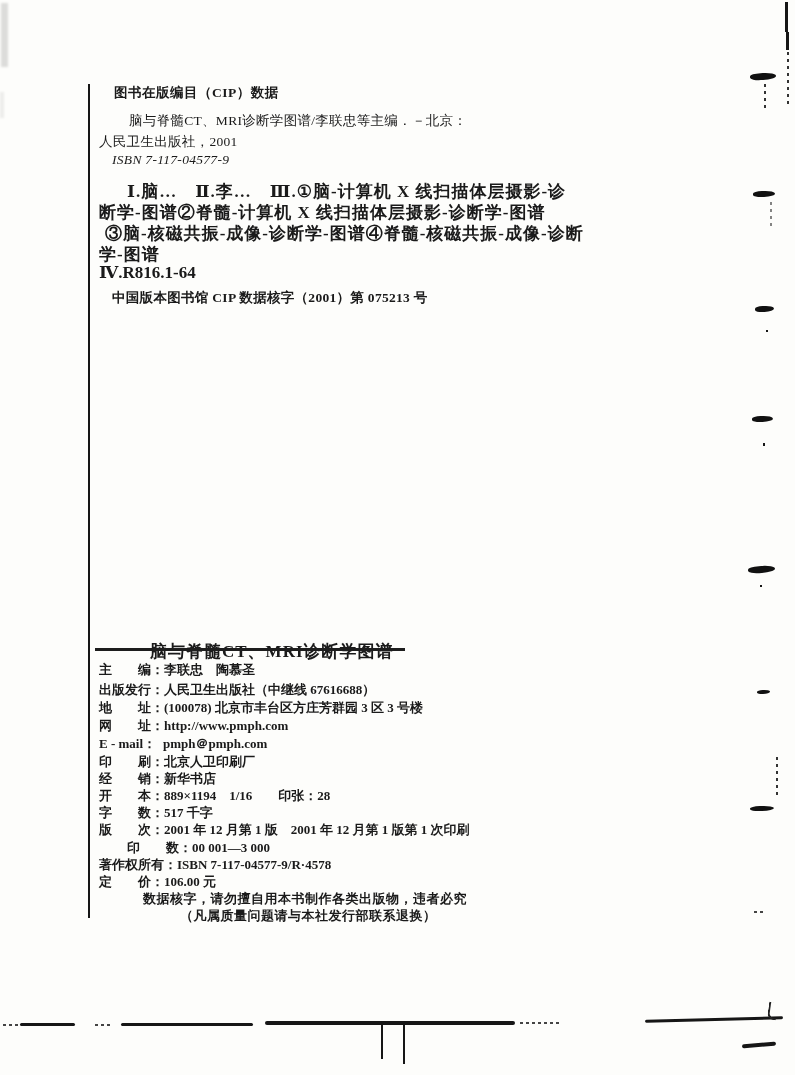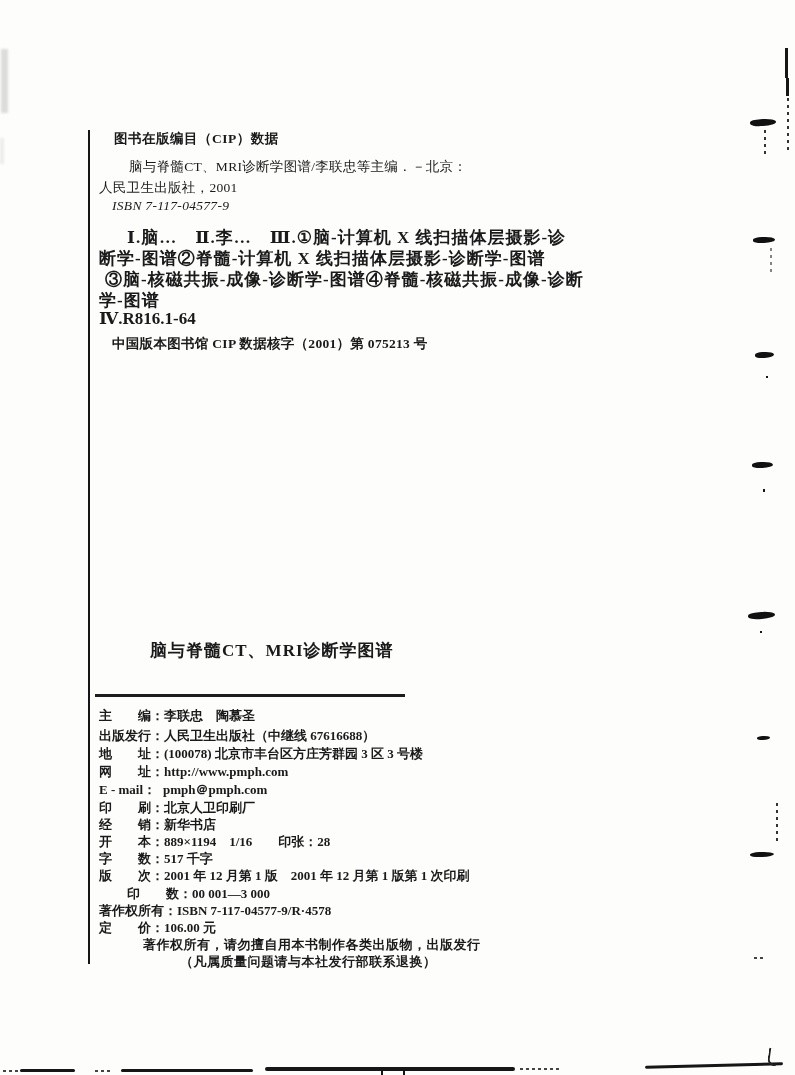--- a/index.html
+++ b/index.html
@@ -4,21 +4,21 @@
 <style>
   html,body{margin:0;padding:0;}
   body{
     width:795px;height:1075px;
     background:#fdfdfb;
     font-family:"Liberation Serif","DejaVu Serif",serif;
     color:#1a1a1a;
     position:relative;
     overflow:hidden;
   }
-  .page{position:absolute;inset:0;margin-top:46px;}
+  .page{position:absolute;inset:0;}
   .abs{position:absolute;white-space:pre;}
 
   
   .cip-heading{font-weight:bold;font-size:13.5px;letter-spacing:.5px;}
   .cip-line{font-size:13.5px;letter-spacing:.3px;}
   .cip-class{font-weight:bold;font-size:17px;letter-spacing:1px;}
 
   
   .left-rule{position:absolute;left:88px;top:84px;width:2px;height:834px;background:#161616;}
 
@@ -51,38 +51,38 @@
   <div class="abs cip-line" style="left:112px;top:152px;font-style:italic;">ISBN 7-117-04577-9</div>
 
   <div class="abs cip-class" style="left:127px;top:180px;">Ⅰ.脑…　Ⅱ.李…　Ⅲ.①脑-计算机 X 线扫描体层摄影-诊</div>
   <div class="abs cip-class" style="left:99px;top:201px;">断学-图谱②脊髓-计算机 X 线扫描体层摄影-诊断学-图谱</div>
   <div class="abs cip-class" style="left:105px;top:222px;">③脑-核磁共振-成像-诊断学-图谱④脊髓-核磁共振-成像-诊断</div>
   <div class="abs cip-class" style="left:99px;top:243px;">学-图谱</div>
   <div class="abs cip-class" style="left:99px;top:262px;letter-spacing:0;">Ⅳ.R816.1-64</div>
 
   <div class="abs cip-line" style="left:112px;top:289px;font-weight:bold;">中国版本图书馆 CIP 数据核字（2001）第 075213 号</div>
 
-  <div class="abs book-title" style="left:150px;top:593px;">脑与脊髓CT、MRI诊断学图谱</div>
+  <div class="abs book-title" style="left:150px;top:640px;">脑与脊髓CT、MRI诊断学图谱</div>
   <div class="title-rule"></div>
 
   <div class="crow" style="top:661px;"><span class="clabel">主　　编：</span><span class="cvalue">李联忠　陶慕圣</span></div>
   <div class="crow" style="top:681px;"><span class="clabel">出版发行：</span><span class="cvalue">人民卫生出版社（中继线 67616688）</span></div>
   <div class="crow" style="top:699px;"><span class="clabel">地　　址：</span><span class="cvalue">(100078) 北京市丰台区方庄芳群园 3 区 3 号楼</span></div>
   <div class="crow" style="top:717px;"><span class="clabel">网　　址：</span><span class="cvalue">http://www.pmph.com</span></div>
   <div class="crow" style="top:735px;"><span class="clabel">E - mail：</span><span class="cvalue">pmph＠pmph.com</span></div>
   <div class="crow" style="top:753px;"><span class="clabel">印　　刷：</span><span class="cvalue">北京人卫印刷厂</span></div>
   <div class="crow" style="top:770px;"><span class="clabel">经　　销：</span><span class="cvalue">新华书店</span></div>
   <div class="crow" style="top:787px;"><span class="clabel">开　　本：</span><span class="cvalue">889×1194　1/16　　印张：28</span></div>
   <div class="crow" style="top:804px;"><span class="clabel">字　　数：</span><span class="cvalue">517 千字</span></div>
   <div class="crow" style="top:821px;"><span class="clabel">版　　次：</span><span class="cvalue">2001 年 12 月第 1 版　2001 年 12 月第 1 版第 1 次印刷</span></div>
   <div class="crow" style="top:839px;padding-left:28px;"><span class="clabel">印　　数：</span><span class="cvalue">00 001—3 000</span></div>
   <div class="crow" style="top:856px;"><span class="clabel">著作权所有：</span><span class="cvalue">ISBN 7-117-04577-9/R·4578</span></div>
   <div class="crow" style="top:873px;"><span class="clabel">定　　价：</span><span class="cvalue">106.00 元</span></div>
 
-  <div class="abs copyright" style="left:143px;top:890px;">著作权所有，请勿擅自用本书制作各类出版物，出版发行</div>
+  <div class="abs copyright" style="left:143px;top:890px;">数据核字，请勿擅自用本书制作各类出版物，违者必究</div>
   <div class="abs copyright" style="left:180px;top:907px;">（凡属质量问题请与本社发行部联系退换）</div>
 
   <div class="smudge" style="left:1px;top:3px;width:7px;height:64px;"></div>
   <div class="smudge" style="left:0px;top:92px;width:4px;height:26px;opacity:.5;"></div>
 
   <div class="mark" style="left:785px;top:2px;width:3px;height:30px;"></div>
   <div class="mark" style="left:786px;top:32px;width:2.5px;height:18px;"></div>
   <div class="dots-v" style="left:787px;top:52px;height:54px;"></div>
 
   <div class="dash" style="left:750px;top:73px;width:26px;height:7px;transform:rotate(-3deg);"></div>

